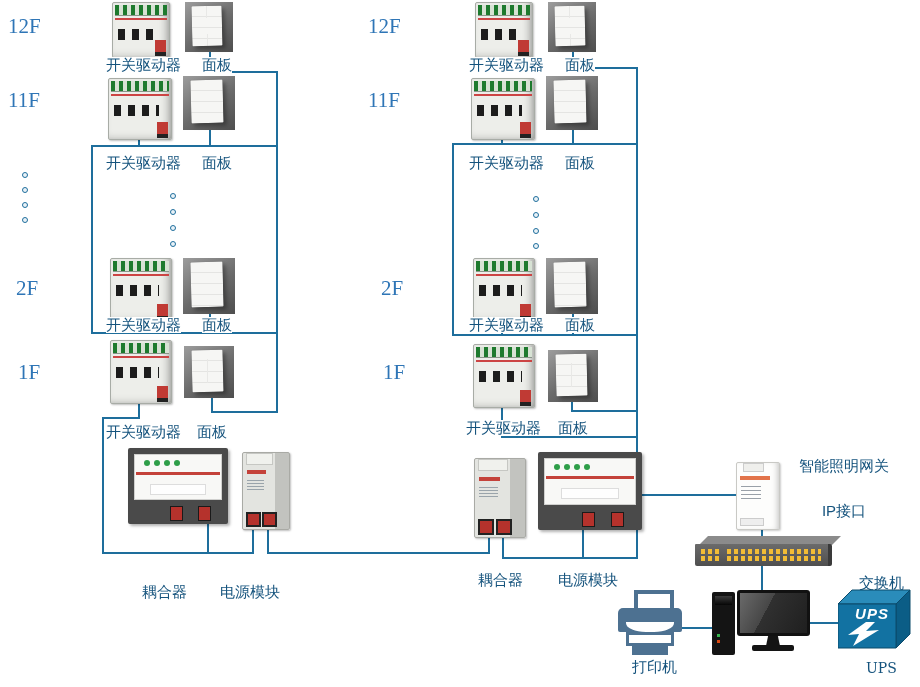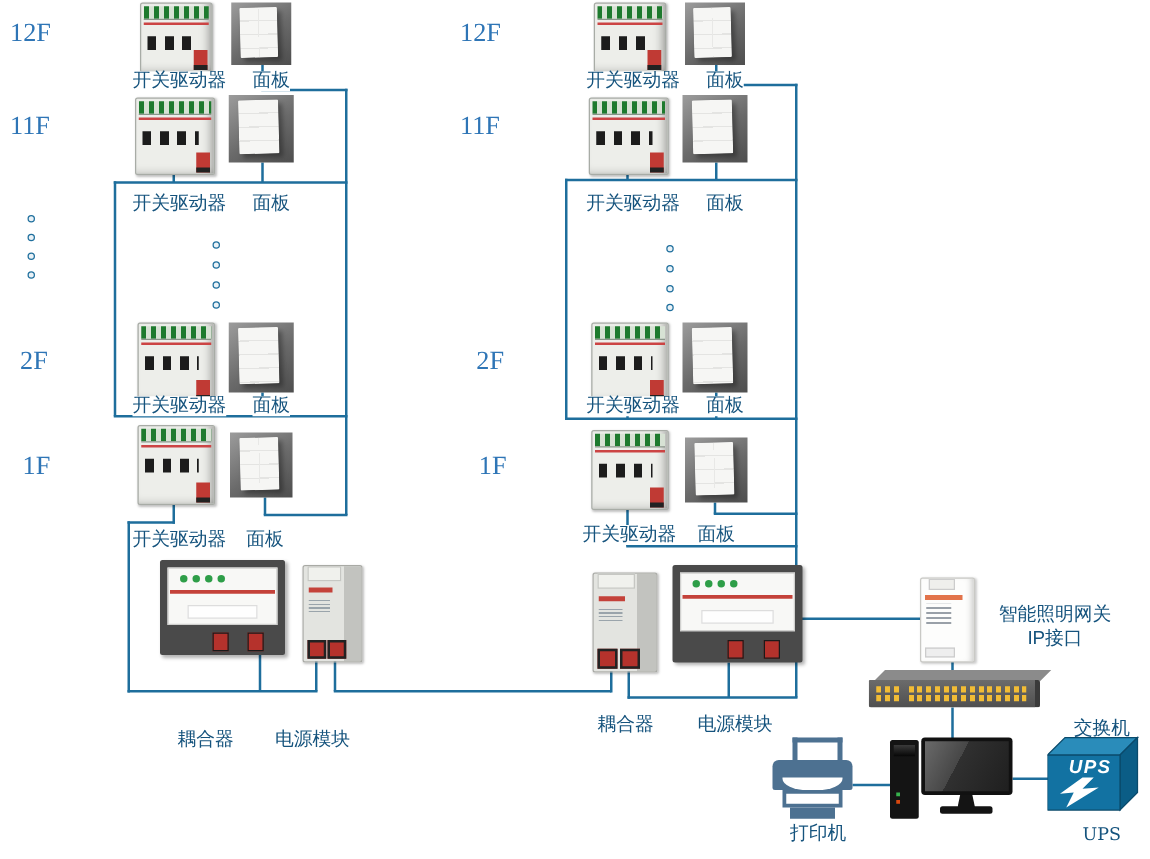--- a/index.html
+++ b/index.html
@@ -283,21 +283,21 @@
   </div>
   <span class="cnl" style="left:478px;top:572px">耦合器</span>
   <span class="cnl" style="left:558px;top:572px">电源模块</span>
 
   <div class="gw" style="left:736px;top:462px;width:42px;height:66px">
     <b class="cap"></b>
       <b class="rs"></b>
       <b class="tx"></b>
       <b class="ft"></b>
   </div>
-  <span class="cnl ctr" style="left:786px;top:484px;width:116px">智能照明网关</span>
+  <span class="cnl ctr" style="left:786px;top:458px;width:116px">智能照明网关</span>
   <span class="cnl ctr" style="left:786px;top:503px;width:116px">IP接口</span>
 
   <div class="sw-top"></div>
   <div class="sw-front"></div>
   <i class="swp" style="left:701px;top:549px;width:20px"></i>
   <i class="swp" style="left:701px;top:556px;width:20px"></i>
   <i class="swp" style="left:727px;top:549px;width:94px"></i>
   <i class="swp" style="left:727px;top:556px;width:94px"></i>
   <span class="cnl" style="left:859px;top:575px">交换机</span>
 

